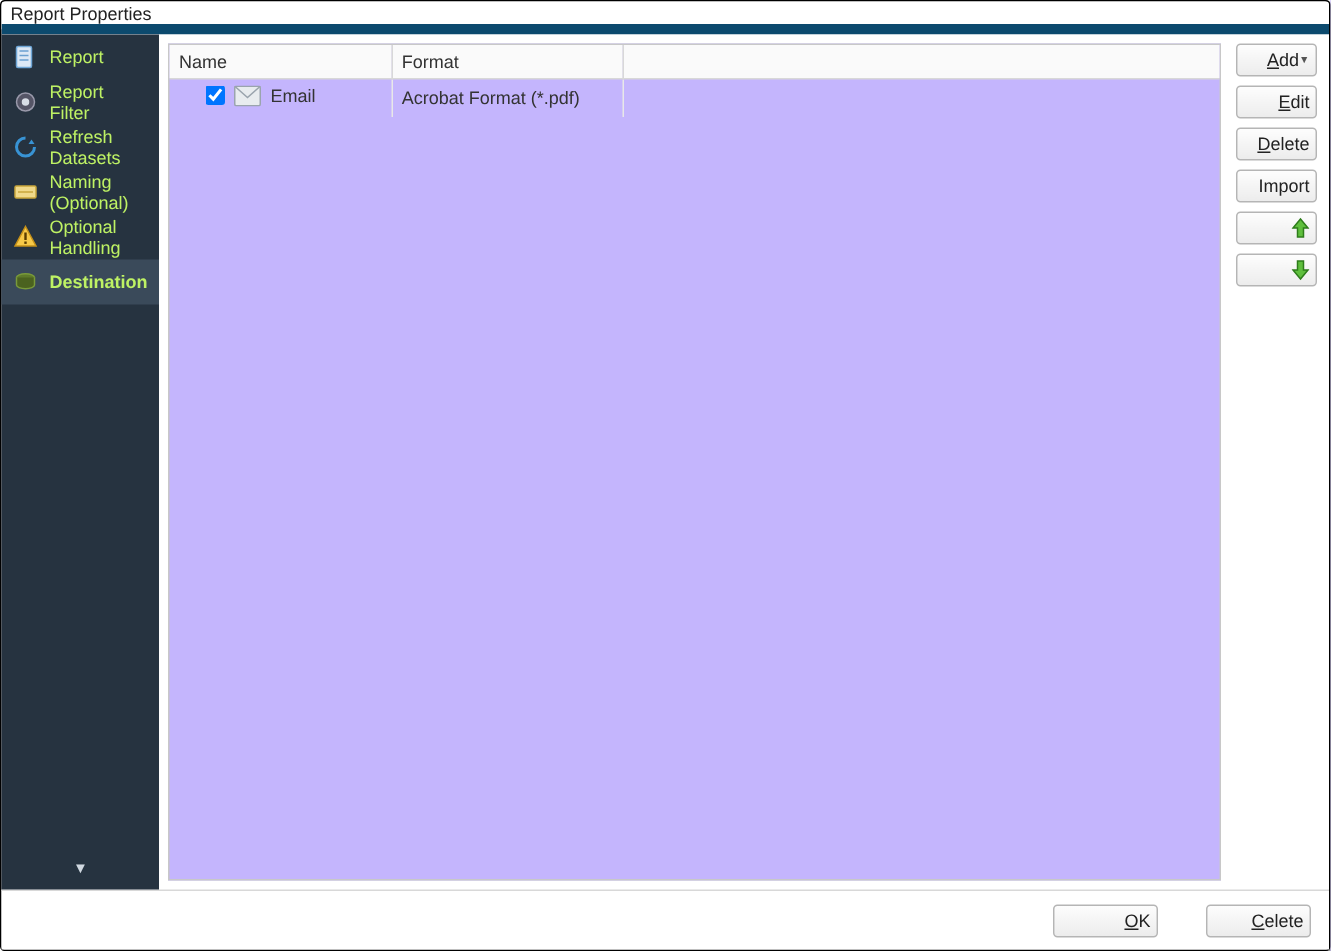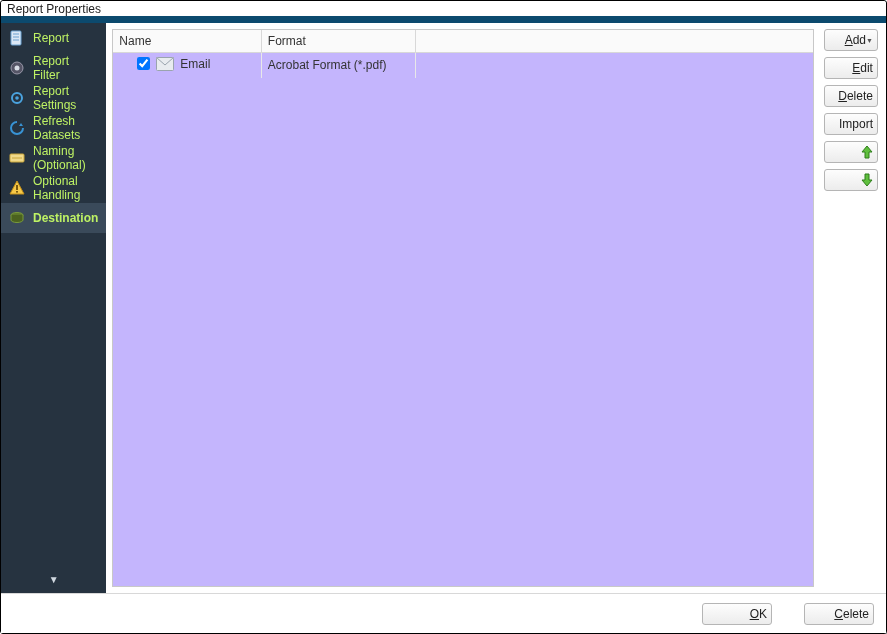--- a/index.html
+++ b/index.html
@@ -212,29 +212,20 @@
         <div class="sidebar-item">
           <span class="icon">
             <svg viewBox="0 0 16 16" width="16" height="16">
               <circle cx="8" cy="8" r="6" fill="#556" stroke="#99a"></circle>
               <circle cx="8" cy="8" r="2.5" fill="#d8dde5"></circle>
             </svg>
           </span>
           <span>Report Filter</span>
         </div>
 
-        <div class="sidebar-item">
-          <span class="icon">
-            <svg viewBox="0 0 16 16" width="16" height="16">
-              <circle cx="8" cy="8" r="5" fill="none" stroke="#4aa3df" stroke-width="2"></circle>
-              <circle cx="8" cy="8" r="1.8" fill="#4aa3df"></circle>
-            </svg>
-          </span>
-          <span>Report Settings</span>
-        </div>
 
         <div class="sidebar-item">
           <span class="icon">
             <svg viewBox="0 0 16 16" width="16" height="16">
               <path d="M8 2 a6 6 0 1 0 6 6" fill="none" stroke="#3893d4" stroke-width="2"></path>
               <polygon points="14,6 10,6 12,3" fill="#3893d4"></polygon>
             </svg>
           </span>
           <span>Refresh Datasets</span>
         </div>

